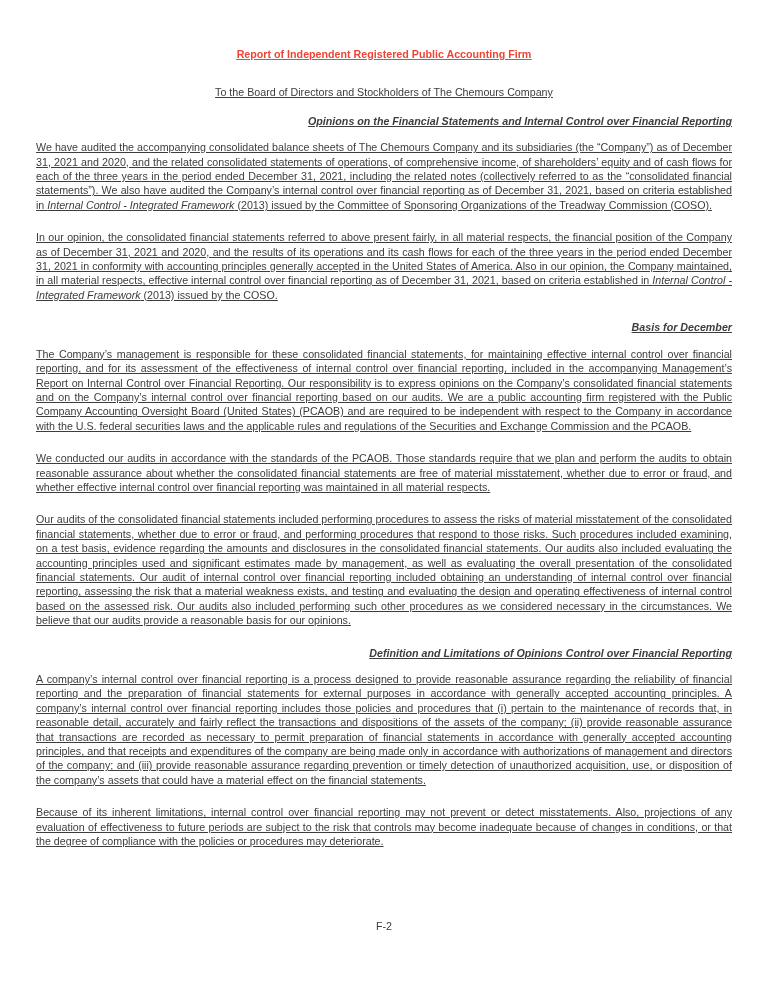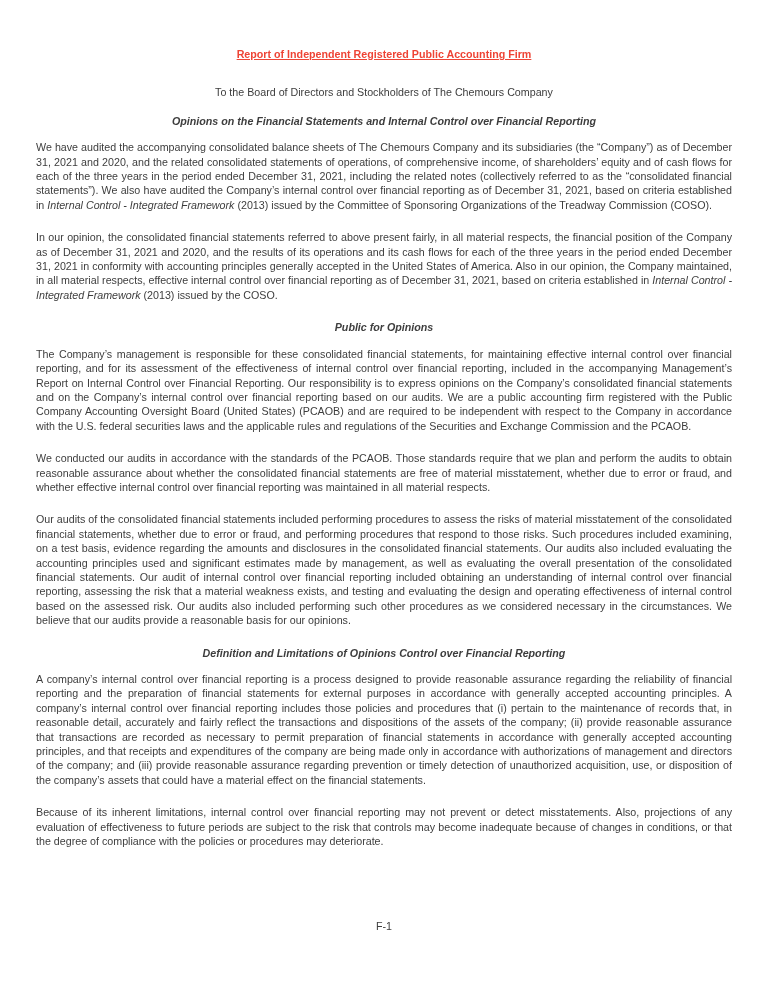--- a/index.html
+++ b/index.html
@@ -12,38 +12,39 @@
     width: 768px;
     height: 1000px;
     background: #ffffff;
     box-sizing: border-box;
     padding: 47px 36px 8px 36px;
     font-family: "Liberation Sans", "DejaVu Sans", sans-serif;
     font-size: 10.7px;
     line-height: 14.4px;
     color: #3d3d3d;
     overflow: hidden;
+    text-decoration: underline;
   }
   .title {
     margin: 0 0 24px 0;
     text-align: center;
     font-size: 10.7px;
     font-weight: bold;
     text-decoration: underline;
   }
   .addressee {
     margin: 0 0 14px 0;
     text-align: center;
   }
   .heading {
     margin: 0 0 12px 0;
     font-size: 10.7px;
     font-weight: bold;
     font-style: italic;
-    text-align: center;
+    text-align: right;
   }
   .para {
     margin: 0 0 18px 0;
     text-align: justify;
   }
   .para span.i {
     font-style: italic;
   }
   .footer {
     position: absolute;
@@ -62,27 +63,27 @@
 
   <p class="addressee">To the Board of Directors and Stockholders of The Chemours Company</p>
 
   <section>
     <h2 class="heading">Opinions on the Financial Statements and Internal Control over Financial Reporting</h2>
     <p class="para"><span>We have audited the accompanying consolidated balance sheets of The Chemours Company and its subsidiaries (the “Company”) as of December 31, 2021 and 2020, and the related consolidated statements of operations, of comprehensive income, of shareholders’ equity and of cash flows for each of the three years in the period ended December 31, 2021, including the related notes (collectively referred to as the “consolidated financial statements”). We also have audited the Company’s internal control over financial reporting as of December 31, 2021, based on criteria established in </span><span class="i">Internal Control - Integrated Framework</span><span> (2013) issued by the Committee of Sponsoring Organizations of the Treadway Commission (COSO).</span></p>
     <p class="para"><span>In our opinion, the consolidated financial statements referred to above present fairly, in all material respects, the financial position of the Company as of December 31, 2021 and 2020, and the results of its operations and its cash flows for each of the three years in the period ended December 31, 2021 in conformity with accounting principles generally accepted in the United States of America. Also in our opinion, the Company maintained, in all material respects, effective internal control over financial reporting as of December 31, 2021, based on criteria established in </span><span class="i">Internal Control - Integrated Framework</span><span> (2013) issued by the COSO.</span></p>
   </section>
 
   <section>
-    <h2 class="heading">Public for Opinions</h2>
+    <h2 class="heading">Basis for December</h2>
     <p class="para"><span>The Company’s management is responsible for these consolidated financial statements, for maintaining effective internal control over financial reporting, and for its assessment of the effectiveness of internal control over financial reporting, included in the accompanying Management’s Report on Internal Control over Financial Reporting. Our responsibility is to express opinions on the Company’s consolidated financial statements and on the Company’s internal control over financial reporting based on our audits. We are a public accounting firm registered with the Public Company Accounting Oversight Board (United States) (PCAOB) and are required to be independent with respect to the Company in accordance with the U.S. federal securities laws and the applicable rules and regulations of the Securities and Exchange Commission and the PCAOB.</span></p>
     <p class="para"><span>We conducted our audits in accordance with the standards of the PCAOB. Those standards require that we plan and perform the audits to obtain reasonable assurance about whether the consolidated financial statements are free of material misstatement, whether due to error or fraud, and whether effective internal control over financial reporting was maintained in all material respects.</span></p>
     <p class="para"><span>Our audits of the consolidated financial statements included performing procedures to assess the risks of material misstatement of the consolidated financial statements, whether due to error or fraud, and performing procedures that respond to those risks. Such procedures included examining, on a test basis, evidence regarding the amounts and disclosures in the consolidated financial statements. Our audits also included evaluating the accounting principles used and significant estimates made by management, as well as evaluating the overall presentation of the consolidated financial statements. Our audit of internal control over financial reporting included obtaining an understanding of internal control over financial reporting, assessing the risk that a material weakness exists, and testing and evaluating the design and operating effectiveness of internal control based on the assessed risk. Our audits also included performing such other procedures as we considered necessary in the circumstances. We believe that our audits provide a reasonable basis for our opinions.</span></p>
   </section>
 
   <section>
     <h2 class="heading">Definition and Limitations of Opinions Control over Financial Reporting</h2>
     <p class="para"><span>A company’s internal control over financial reporting is a process designed to provide reasonable assurance regarding the reliability of financial reporting and the preparation of financial statements for external purposes in accordance with generally accepted accounting principles. A company’s internal control over financial reporting includes those policies and procedures that (i) pertain to the maintenance of records that, in reasonable detail, accurately and fairly reflect the transactions and dispositions of the assets of the company; (ii) provide reasonable assurance that transactions are recorded as necessary to permit preparation of financial statements in accordance with generally accepted accounting principles, and that receipts and expenditures of the company are being made only in accordance with authorizations of management and directors of the company; and (iii) provide reasonable assurance regarding prevention or timely detection of unauthorized acquisition, use, or disposition of the company’s assets that could have a material effect on the financial statements.</span></p>
     <p class="para"><span>Because of its inherent limitations, internal control over financial reporting may not prevent or detect misstatements. Also, projections of any evaluation of effectiveness to future periods are subject to the risk that controls may become inadequate because of changes in conditions, or that the degree of compliance with the policies or procedures may deteriorate.</span></p>
   </section>
 
-  <div class="footer">F-1</div>
+  <div class="footer">F-2</div>
 
 </div>
 
 </body></html>

